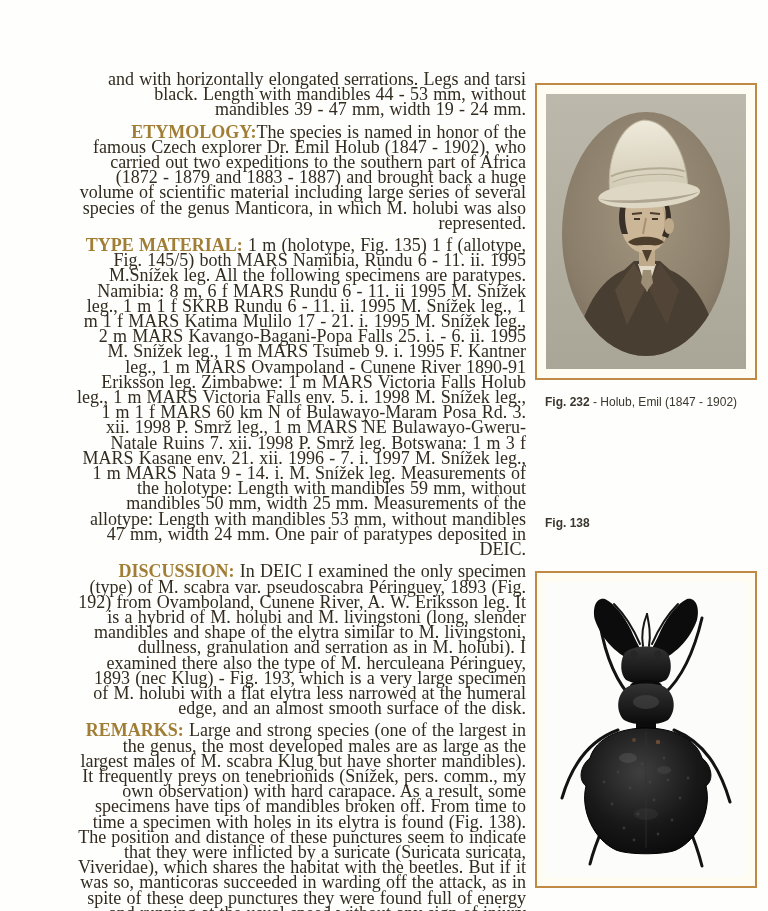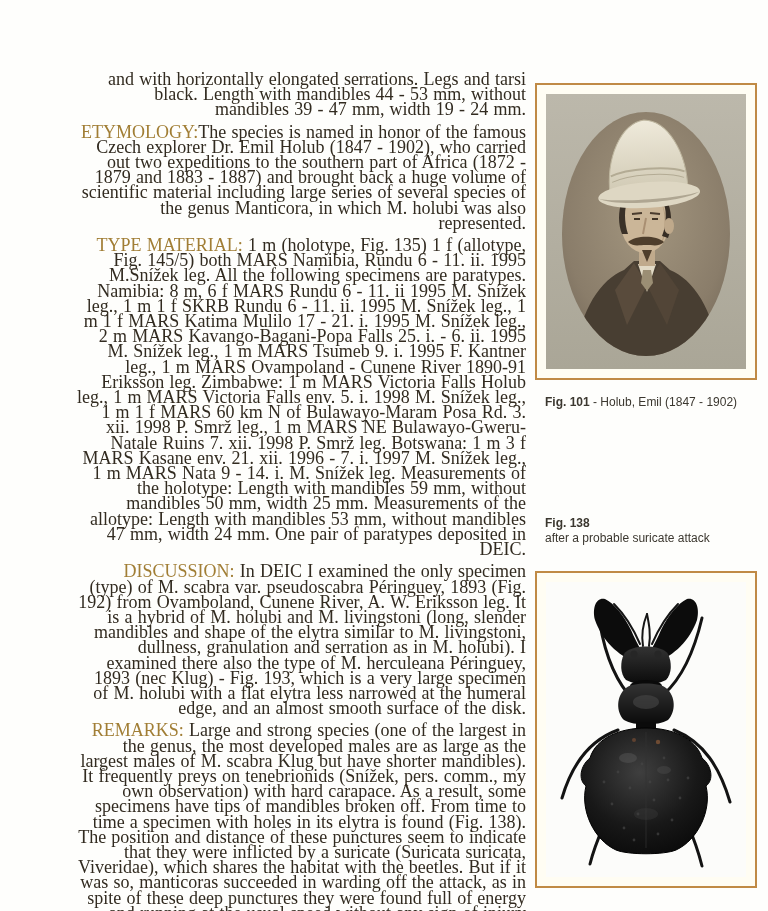--- a/index.html
+++ b/index.html
@@ -11,21 +11,21 @@
   .page { position:absolute; inset:0; }
 
   
   .text-col {
     position:absolute; left:76px; top:72px; width:450px;
     color:var(--body_text,#322b20);
     font-size:18px; line-height:15.2px; word-spacing:0.04em;
     text-align:right;
   }
   .para { margin:0 0 7px 0; }
-  .seg-label { color:var(--section_label,#a17e35); }
+  .seg-label { color:var(--section_label,#a17e35);font-weight:bold; }
   .seg-i { }
   .seg-b { font-weight:bold; }
 
   
   .photo-frame {
     position:absolute; box-sizing:border-box;
     border:2px solid var(--figure_border,#c08a45);
     background:#fffdf3; padding:9px;
   }
   .portrait-frame { left:535px; top:83px;  width:222px; height:297px; }
@@ -111,25 +111,24 @@
             <path d="M64,80 C80,73 122,73 138,80" stroke="#b3ab94" stroke-width="2" fill="none"></path>
             <path d="M65,86 C82,79 120,79 137,86" stroke="#b3ab94" stroke-width="1" fill="none"></path>
             <ellipse cx="101" cy="101" rx="51" ry="13" fill="#ded7c3"></ellipse>
             <path d="M50,101 C66,111 136,111 152,101 C136,107 66,107 50,101 Z" fill="#8f8672" opacity="0.6"></path>
           </g>
         </g>
       </svg>
     </div>
   </div>
 
-  <div class="caption cap137"><span class="seg-b">Fig. 101</span><span> - Holub, Emil (1847 - 1902)</span></div>
+  <div class="caption cap137"><span class="seg-b">Fig. 232</span><span> - Holub, Emil (1847 - 1902)</span></div>
 
   <div class="caption cap138">
     <div><span class="seg-b">Fig. 138</span></div>
-    <div><span>after a probable suricate attack</span></div>
   </div>
 
   <div class="photo-frame beetle-frame">
     <div class="photo beetle-photo">
       <svg viewBox="0 0 200 295" xmlns="http://www.w3.org/2000/svg">
         <defs>
           <radialGradient id="elytraGrad" cx="0.45" cy="0.35" r="0.8">
             <stop offset="0" stop-color="#3f3f3f"></stop>
             <stop offset="0.55" stop-color="#181818"></stop>
             <stop offset="1" stop-color="#050505"></stop>

